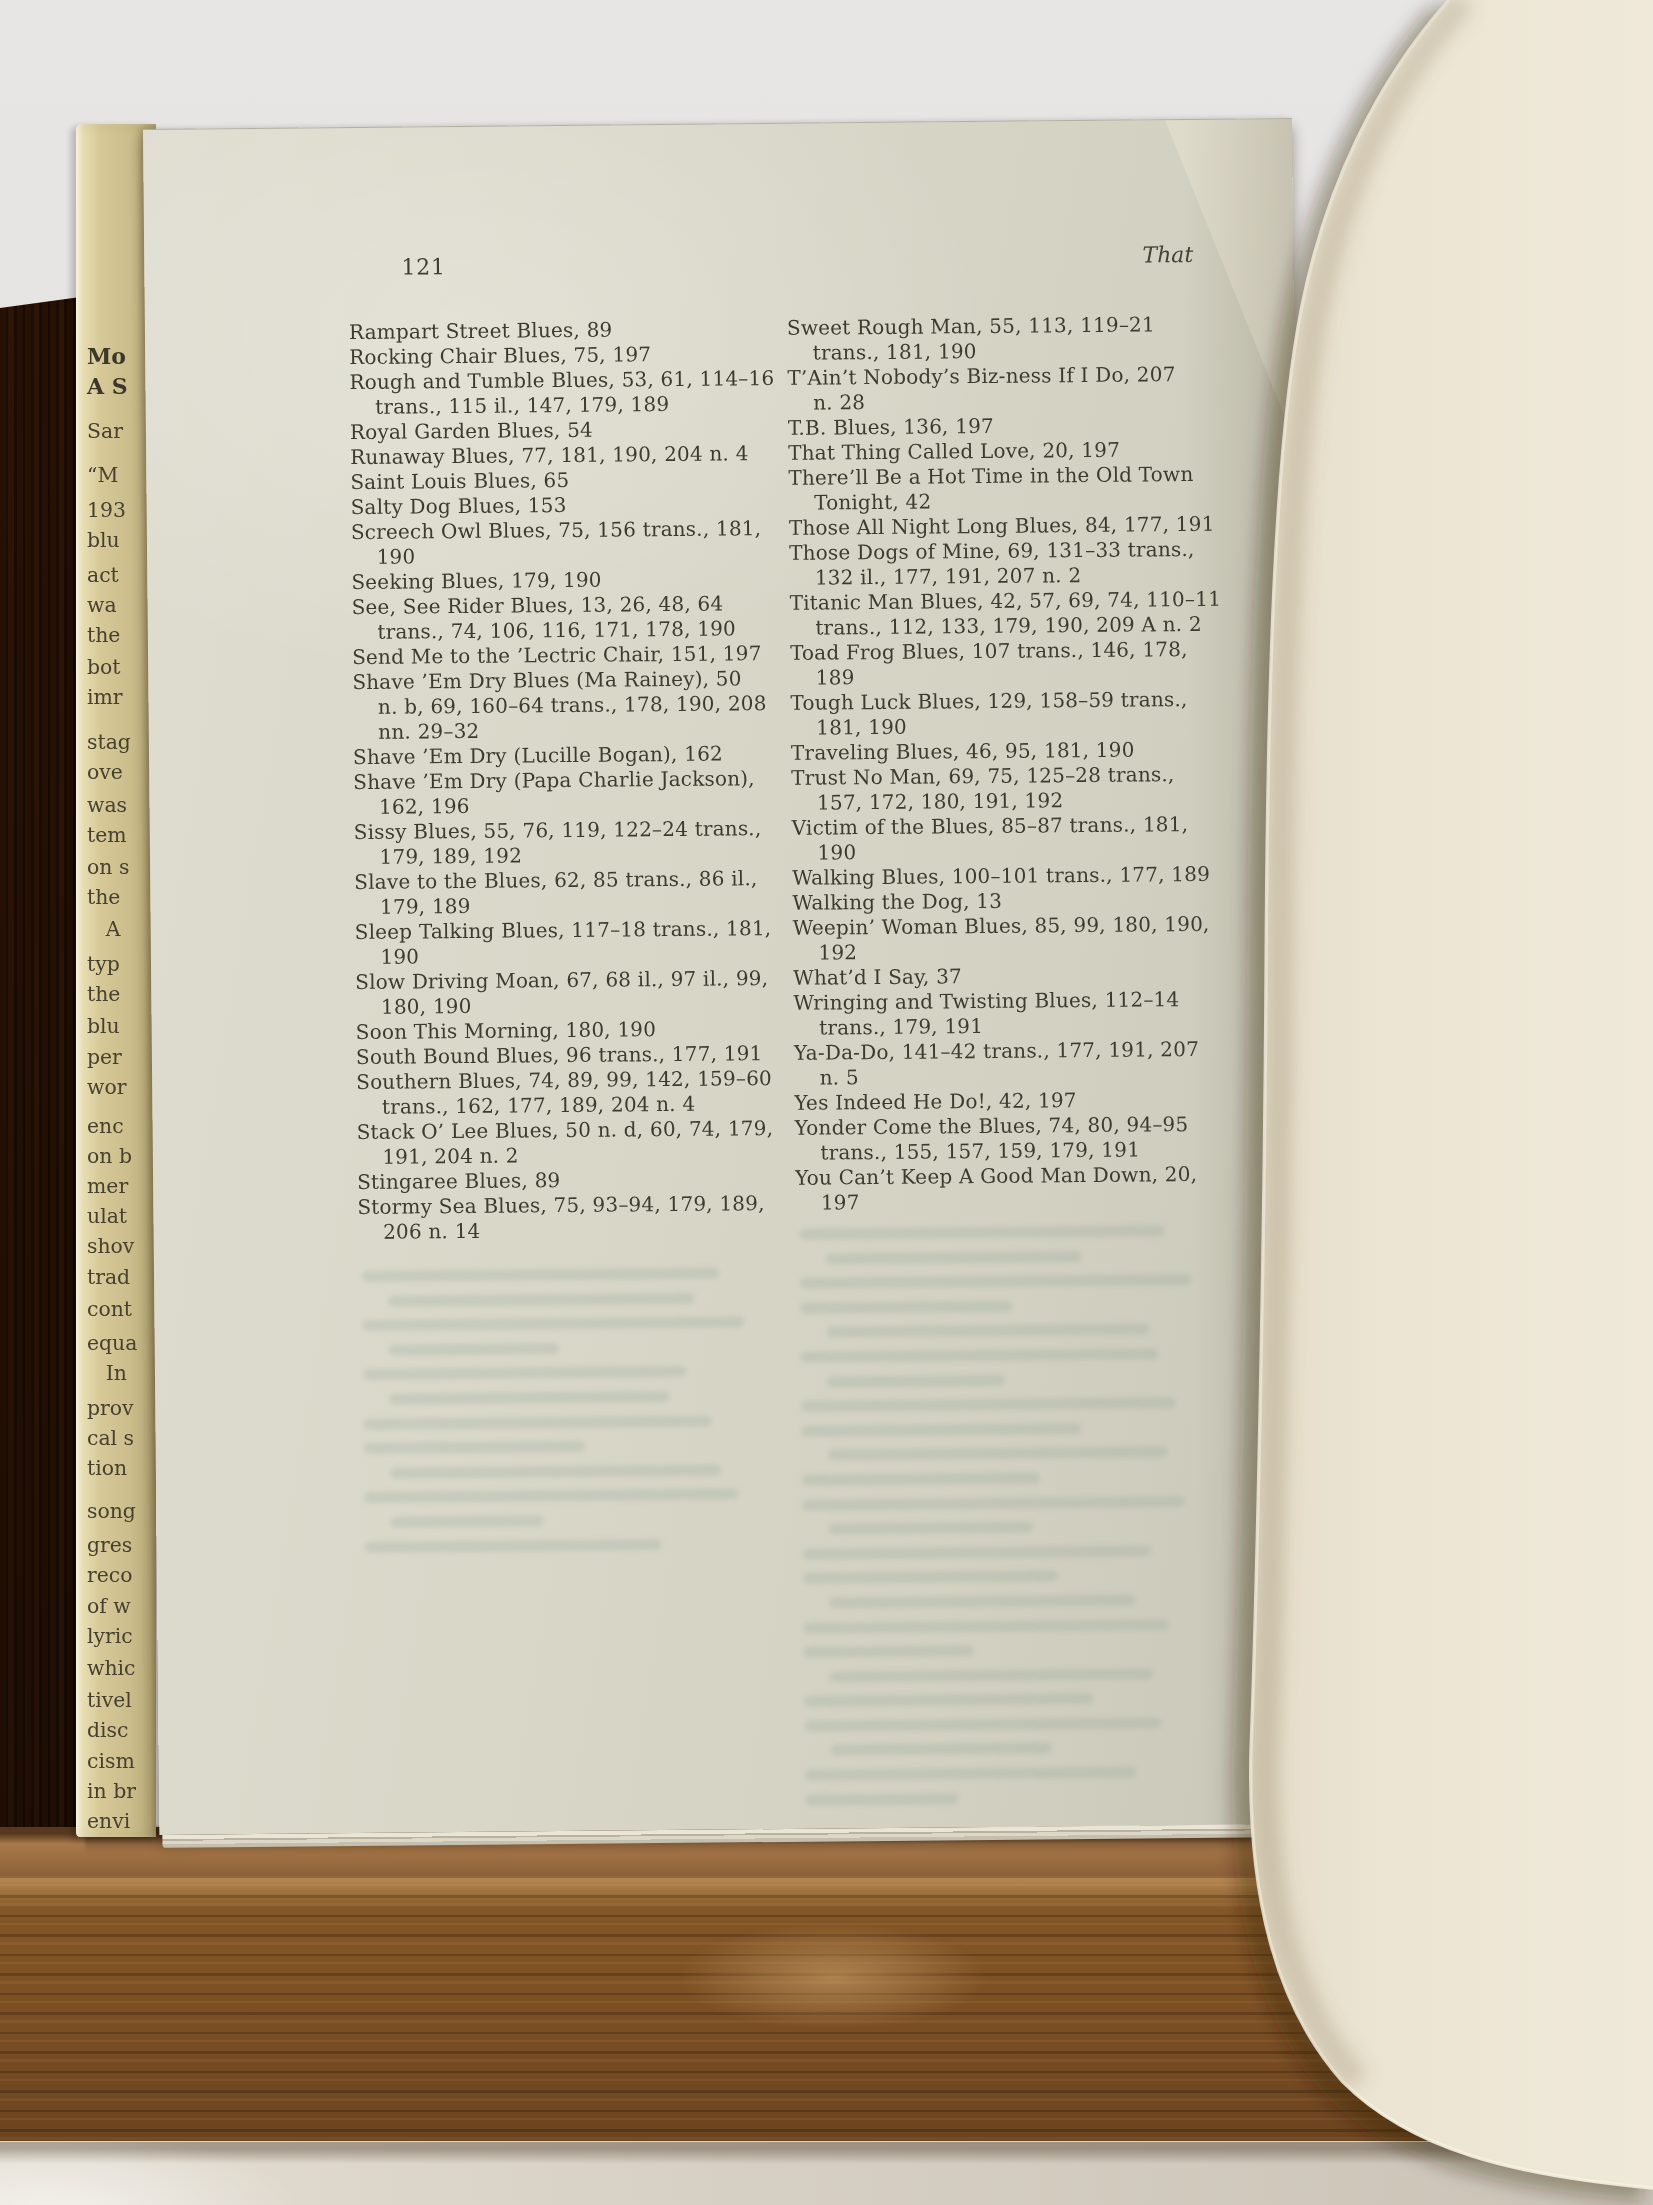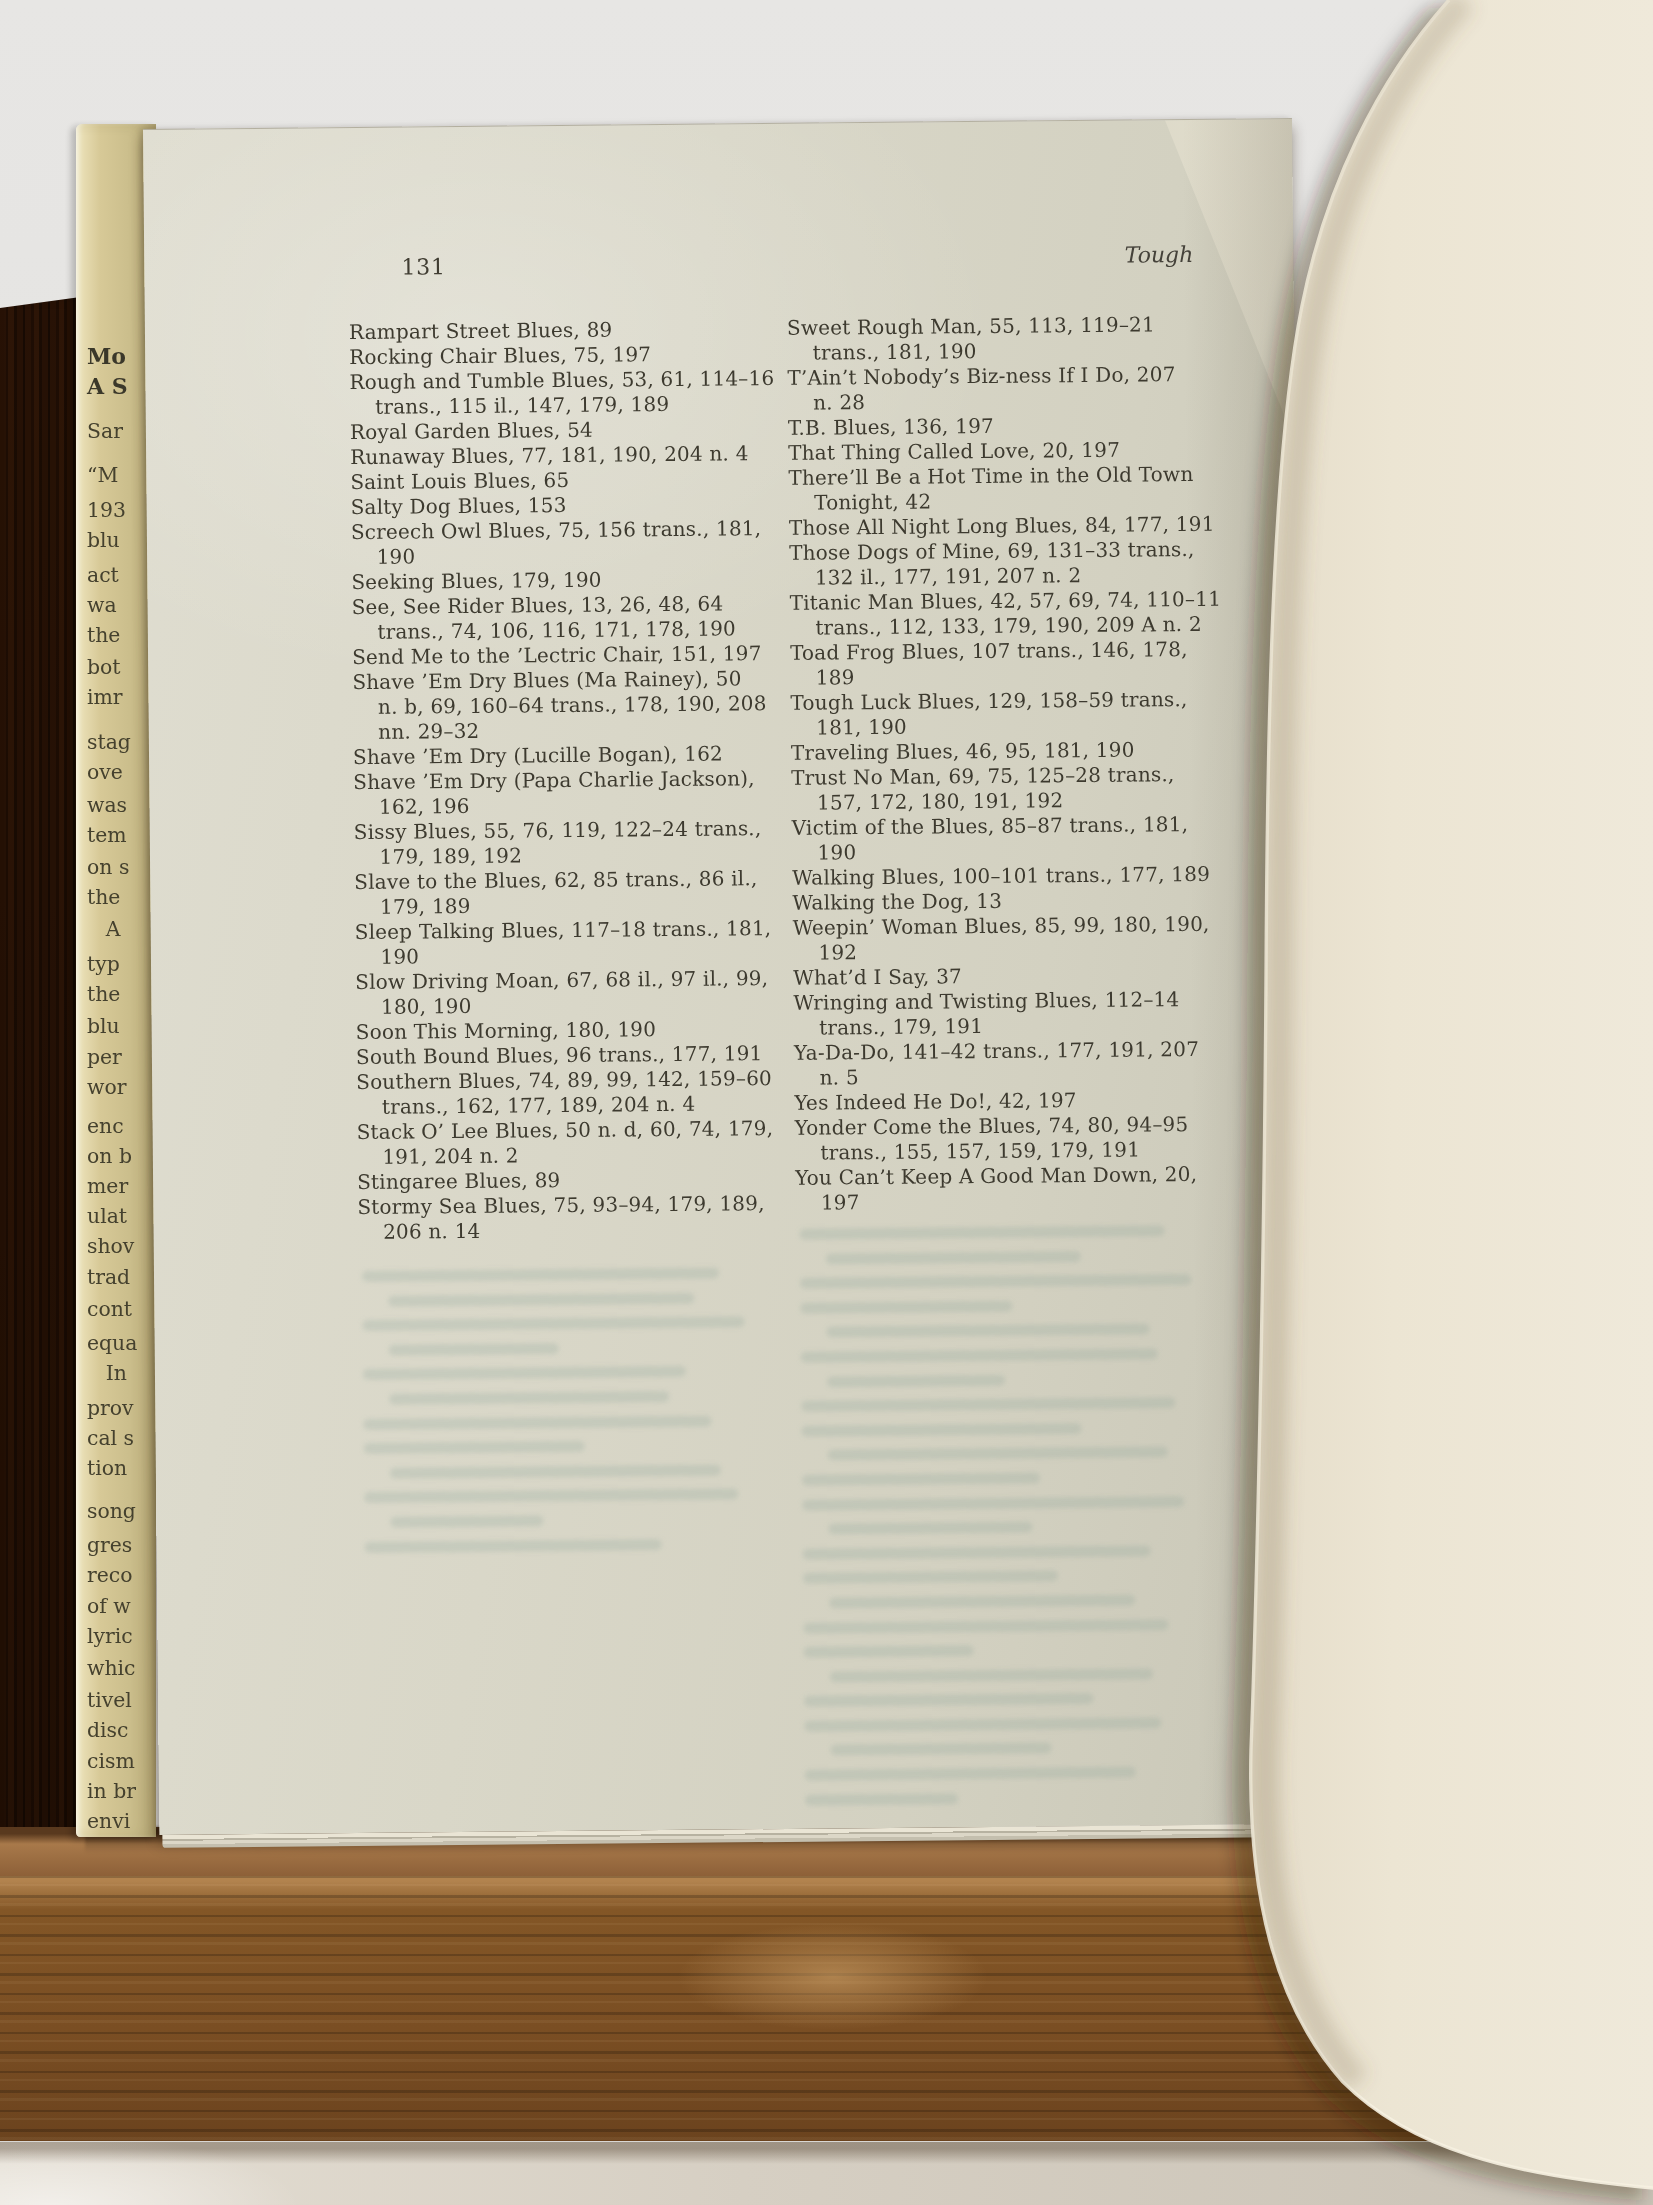--- a/index.html
+++ b/index.html
@@ -174,22 +174,22 @@
         <div class="flap-line" style="margin-top: 1.7px;">cism</div>
         <div class="flap-line">in br</div>
         <div class="flap-line">envi</div>
       </div>
   </div>
 
   <div class="index-page">
     <div class="corner-under-page"></div>
     <div class="gutter-shade"></div>
 
-    <div class="page-number">131</div>
-    <div class="running-title">Tough</div>
+    <div class="page-number">121</div>
+    <div class="running-title">That</div>
 
     <div class="col col-left" id="col-left">
         <div class="entry-line">Rampart Street Blues, 89</div>
         <div class="entry-line">Rocking Chair Blues, 75, 197</div>
         <div class="entry-line">Rough and Tumble Blues, 53, 61, 114–16</div>
         <div class="entry-line ind">trans., 115 il., 147, 179, 189</div>
         <div class="entry-line">Royal Garden Blues, 54</div>
         <div class="entry-line">Runaway Blues, 77, 181, 190, 204 n. 4</div>
         <div class="entry-line">Saint Louis Blues, 65</div>
         <div class="entry-line">Salty Dog Blues, 153</div>

